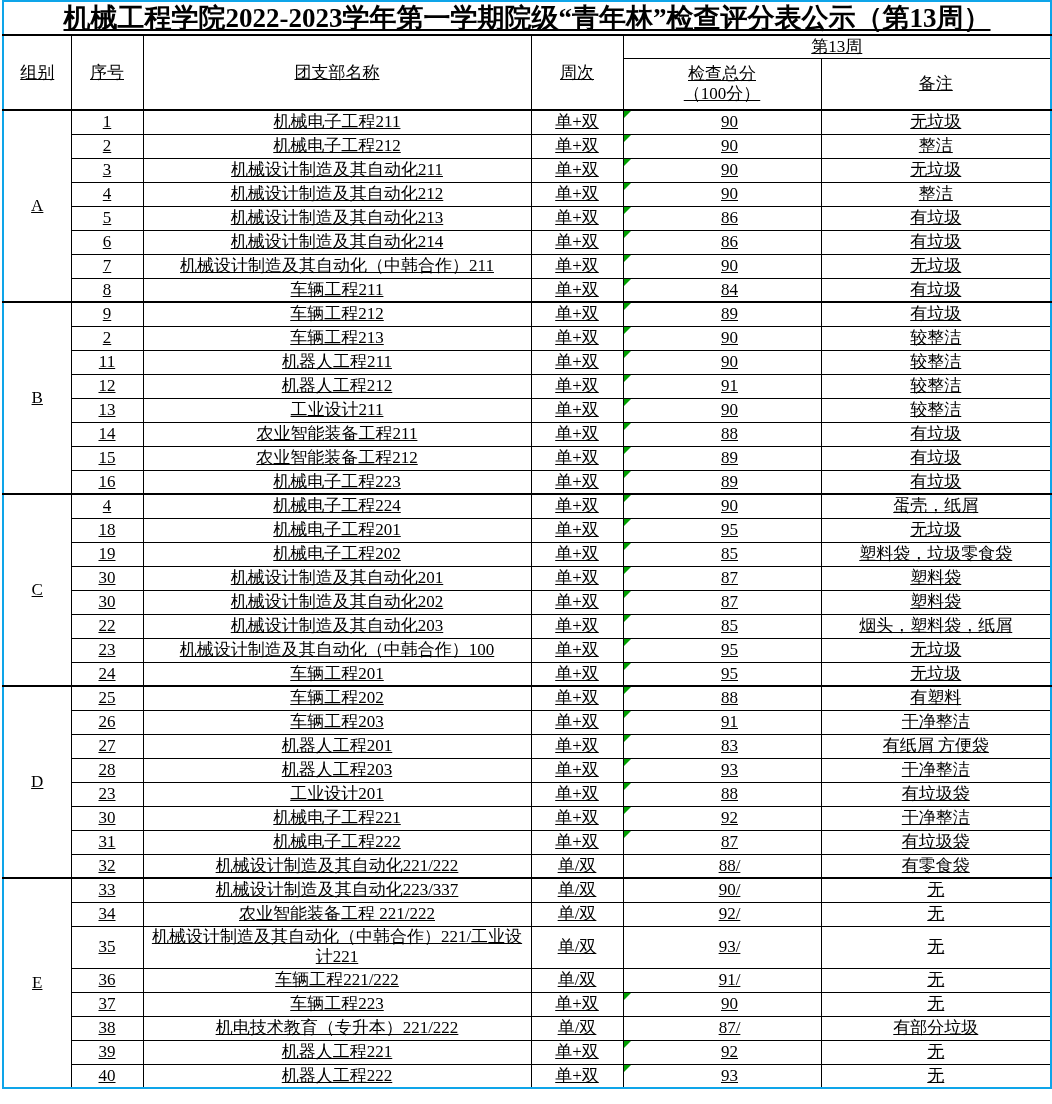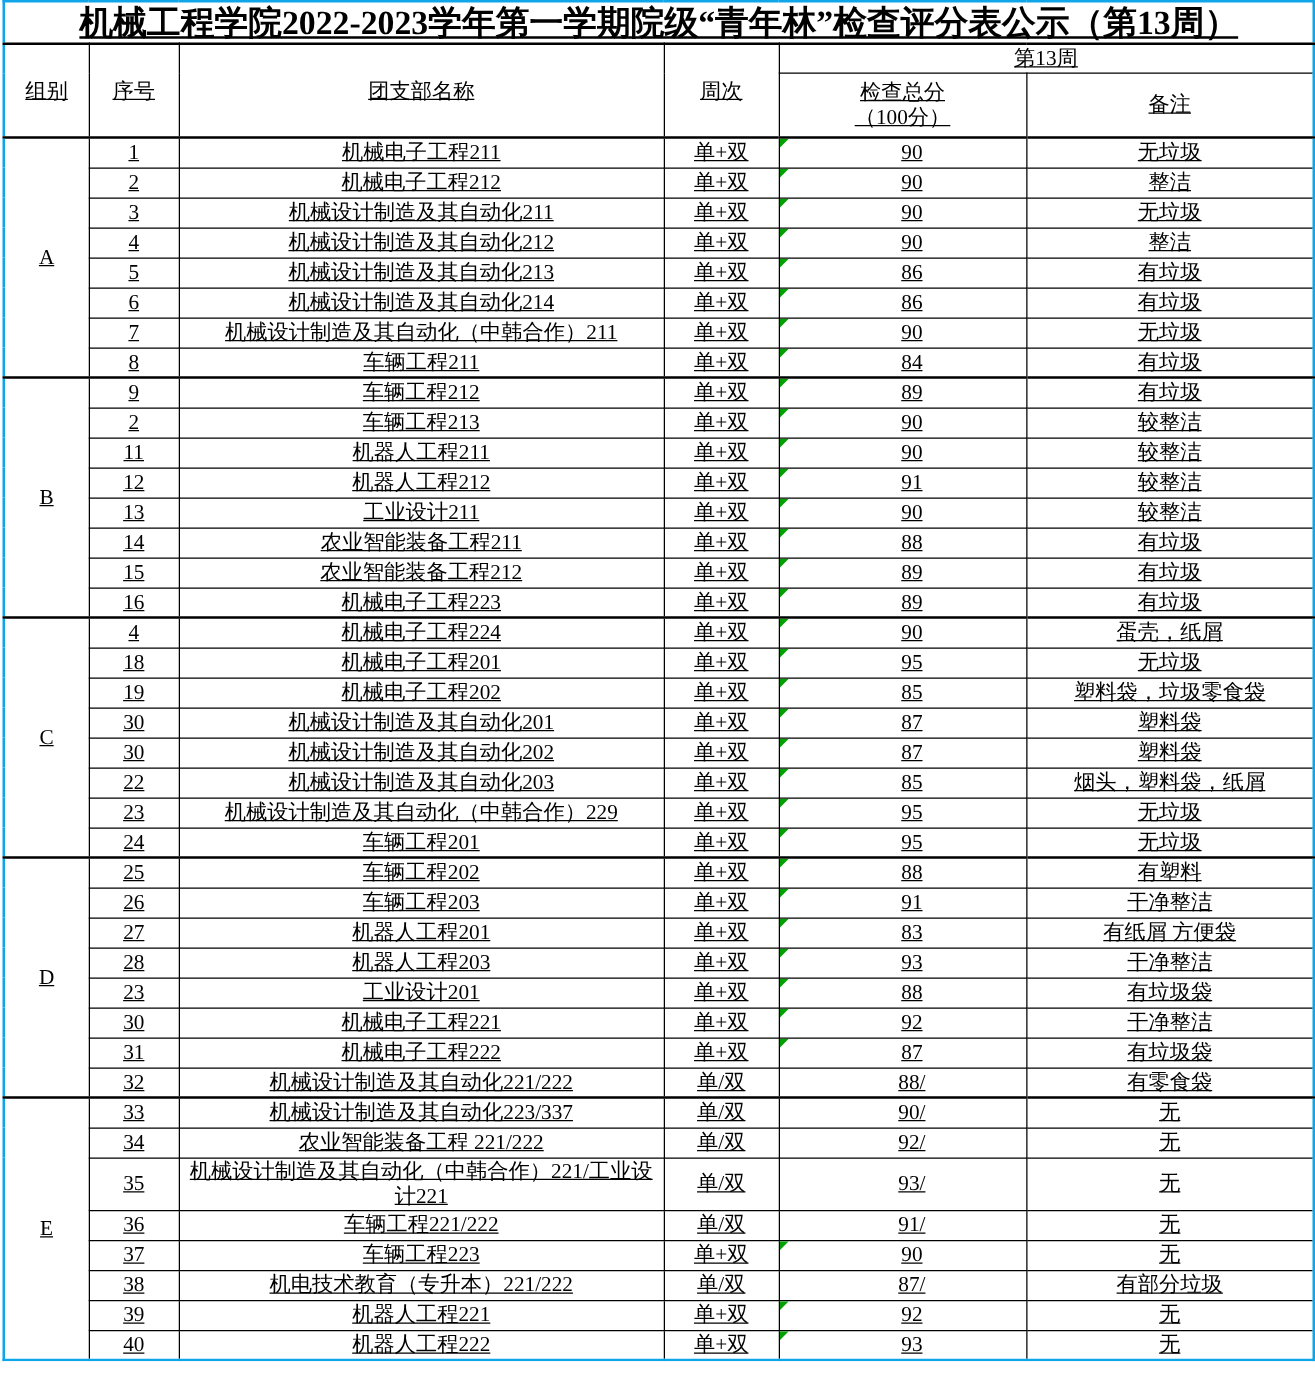--- a/index.html
+++ b/index.html
@@ -235,21 +235,21 @@
       </tr>
       <tr>
         <td>22</td>
         <td>机械设计制造及其自动化203</td>
         <td>单+双</td>
         <td class="score-cell"><span class="flag" style="border-top-color: rgb(0, 160, 0);"></span>85</td>
         <td>烟头，塑料袋，纸屑</td>
       </tr>
       <tr>
         <td>23</td>
-        <td>机械设计制造及其自动化（中韩合作）229</td>
+        <td>机械设计制造及其自动化（中韩合作）100</td>
         <td>单+双</td>
         <td class="score-cell"><span class="flag" style="border-top-color: rgb(0, 160, 0);"></span>95</td>
         <td>无垃圾</td>
       </tr>
       <tr>
         <td>24</td>
         <td>车辆工程201</td>
         <td>单+双</td>
         <td class="score-cell"><span class="flag" style="border-top-color: rgb(0, 160, 0);"></span>95</td>
         <td>无垃圾</td>

